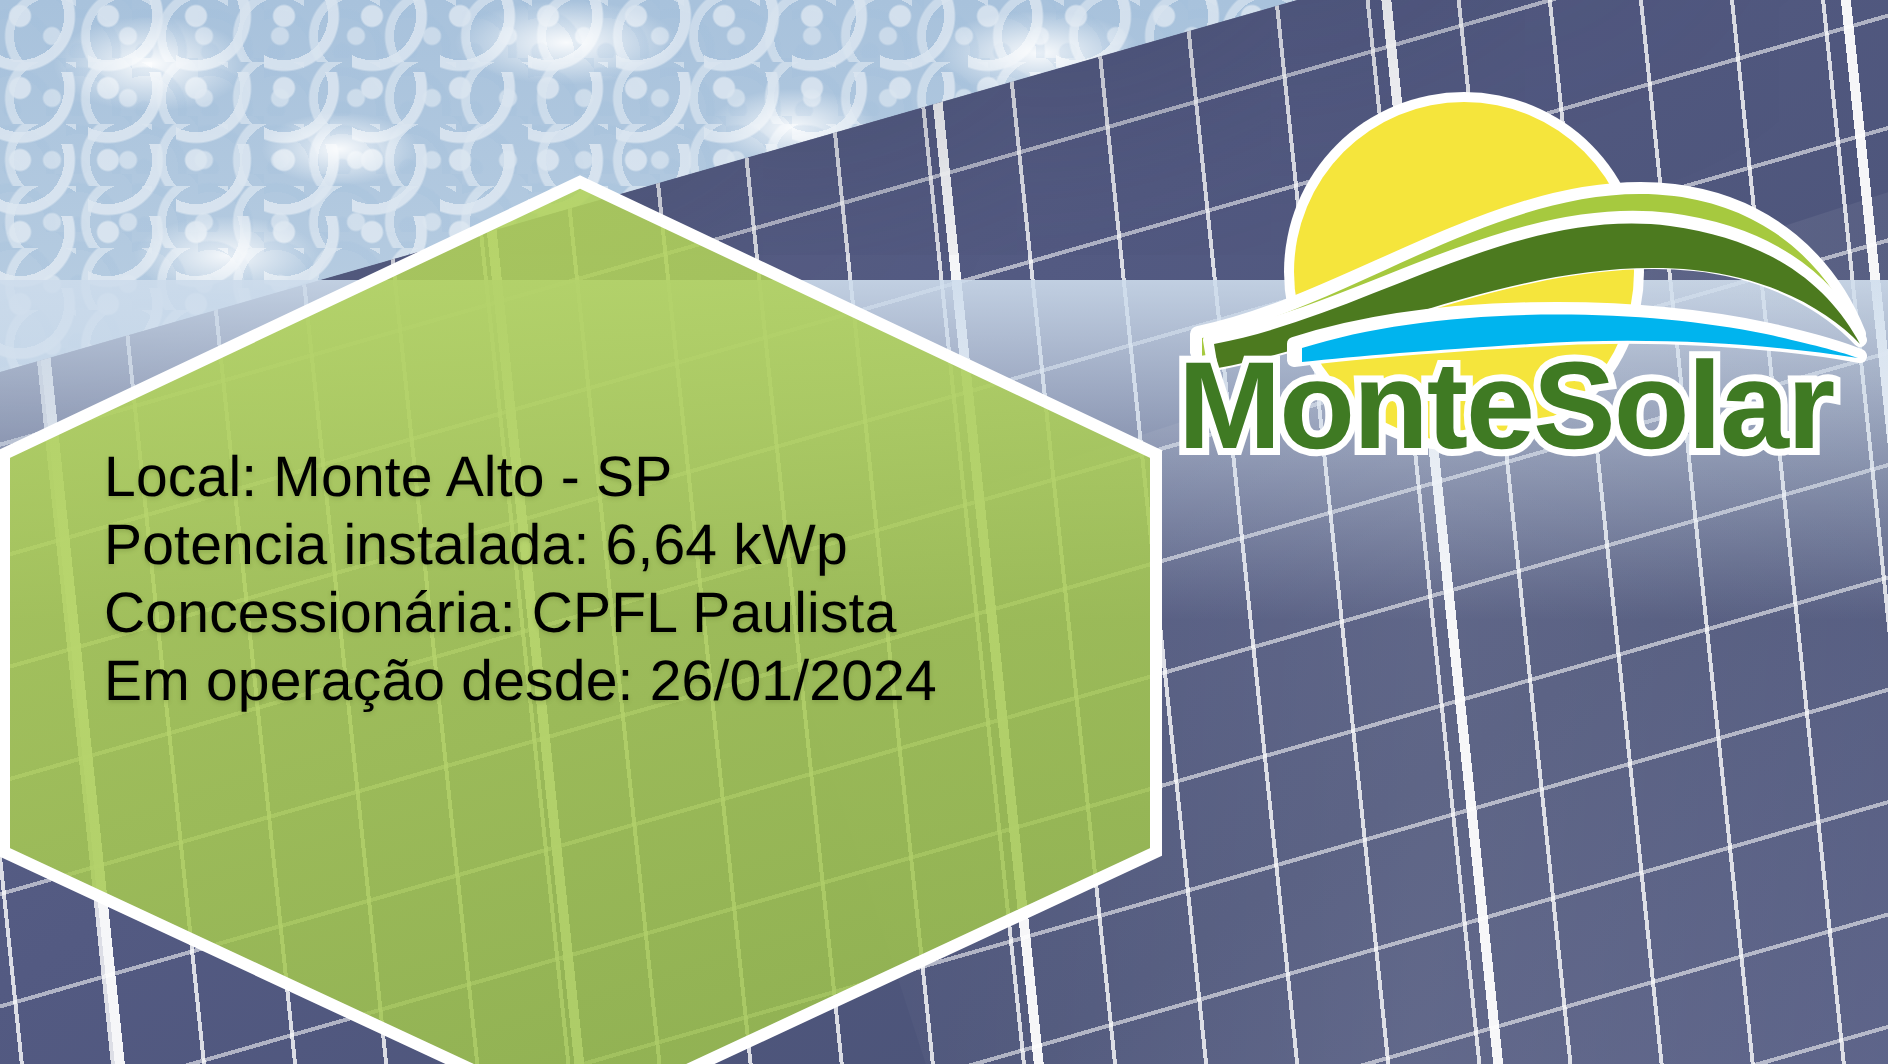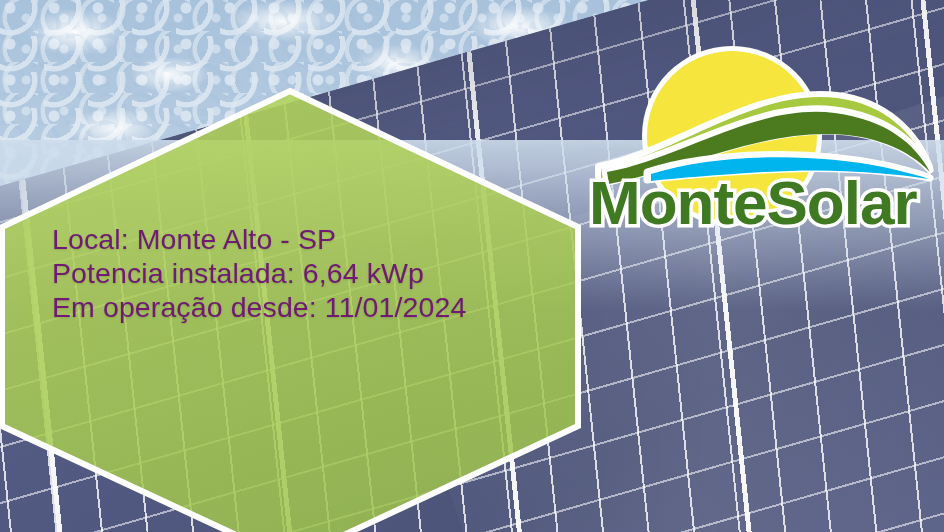--- a/index.html
+++ b/index.html
@@ -114,21 +114,21 @@
   .hex-svg { position: absolute; left: 0; top: 0; }
 
   .info-list {
     position: absolute;
     left: 52px;
     top: 222px;
     width: 500px;
     pointer-events: auto;
   }
   .info-line {
-    color: #701a75;
+    color: #000000;
     font-size: 28.5px;
     line-height: 34px;
     font-weight: 500;
     letter-spacing: .1px;
     white-space: nowrap;
     text-shadow: 0 1px 2px rgba(90,110,40,.30);
   }
 
   
   .logo {
@@ -161,21 +161,22 @@
           <stop offset="45%" stop-color="#ADCF56" stop-opacity="0.86"></stop>
           <stop offset="100%" stop-color="#9FC44C" stop-opacity="0.84"></stop>
         </linearGradient>
       </defs>
       <polygon points="290,91 578,227 578,426 290,560 2,426 2,227" fill="url(#hexGrad)" stroke="#FFFFFF" stroke-width="6" stroke-linejoin="miter"></polygon>
     </svg>
 
     <div class="info-list">
       <div class="info-line">Local: Monte Alto - SP</div>
       <div class="info-line">Potencia instalada: 6,64 kWp</div>
-      <div class="info-line">Em operação desde: 11/01/2024</div>
+      <div class="info-line">Concessionária: CPFL Paulista</div>
+      <div class="info-line">Em operação desde: 26/01/2024</div>
     </div>
   </div>
 
   <div class="logo">
     <svg width="350" height="212" viewBox="0 0 350 212">
       <defs>
         <clipPath id="sunClip">
 
           <path d="M0,0 H350 V150 C250,90 150,120 60,150 L0,150 Z"></path>
         </clipPath>

